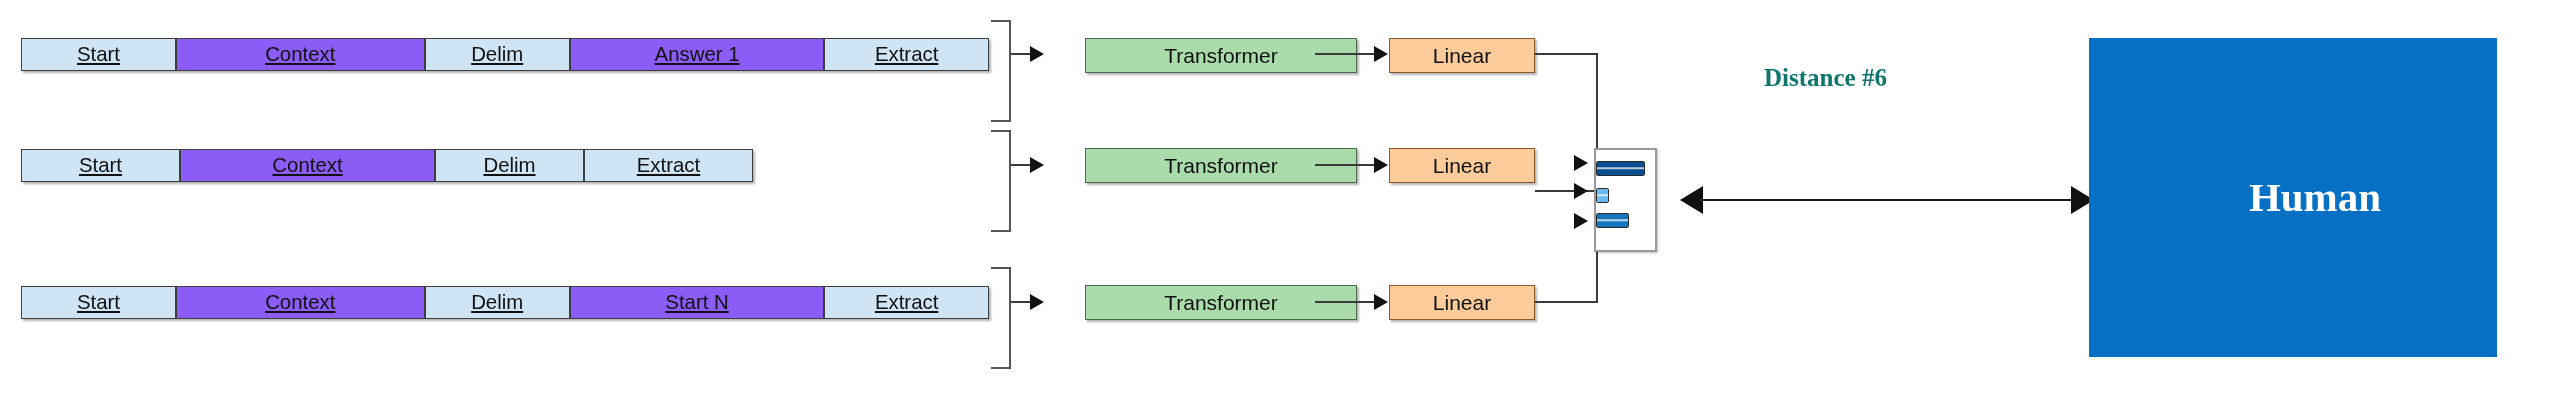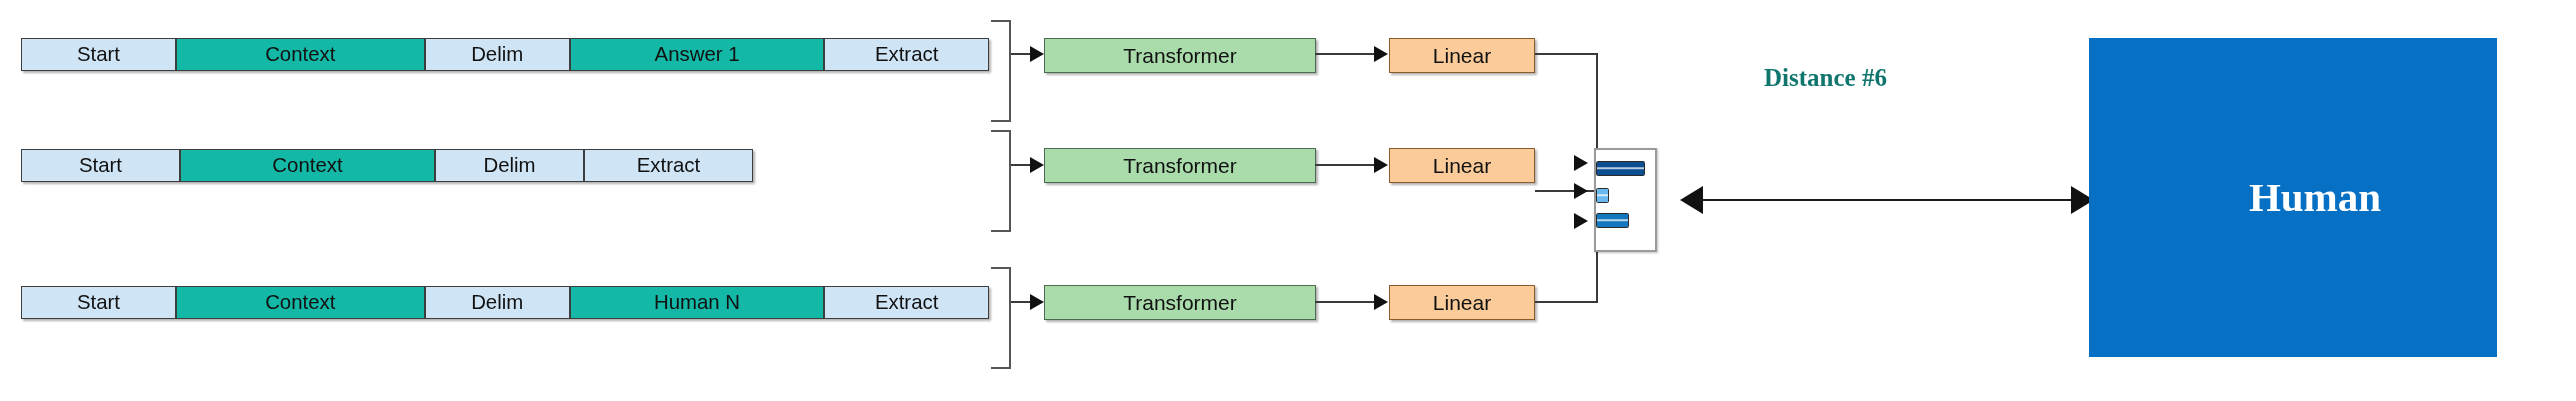--- a/index.html
+++ b/index.html
@@ -21,25 +21,26 @@
   .seq-row.r3{top:286px;}
 
   .cell{
     display:flex;align-items:center;justify-content:center;
     border:1.6px solid #3d3d3d;
     border-right-width:0.8px;border-left-width:0.8px;
     box-sizing:border-box;
     font-size:20.4px;color:#111;
     white-space:nowrap;
     line-height:1;
+    text-decoration:underline;
   }
   .cell:first-child{border-left-width:1.6px;}
   .cell:last-child{border-right-width:1.6px;}
   .cell.blue{background:#cfe4f5;}
-  .cell.purple{background:#14b8a6;}
+  .cell.purple{background:#8b5cf6;}
   .cell.w-start{width:159px;}
   .cell.w-context{width:255px;}
   .cell.w-delim{width:149px;}
   .cell.w-answer{width:261px;}
   .cell.w-extract{width:169px;}
 
   
   .bracket{
     position:absolute;width:20.4px;height:102px;
     border:2.4px solid #555;border-left:none;
@@ -63,21 +64,21 @@
   }
 
   
   .pbox{
     position:absolute;
     display:flex;align-items:center;justify-content:center;
     border:1.6px solid #3d3d3d;box-sizing:border-box;
     font-size:21px;color:#111;white-space:nowrap;line-height:1;
     filter:drop-shadow(2.4px 2.4px 0.8px rgba(0,0,0,0.30));
   }
-  .pbox.transformer{background:#a9dbab;border-color:#4c6b4e;left:1044px;width:272px;height:35px;}
+  .pbox.transformer{background:#a9dbab;border-color:#4c6b4e;left:1085px;width:272px;height:35px;}
   .pbox.linear{background:#fbcc9a;border-color:#8a5a2b;left:1389px;width:146px;height:35px;}
   .pbox.row1{top:38px;}
   .pbox.row2{top:148px;}
   .pbox.row3{top:285px;}
 
   
   .chart-widget{
     position:absolute;left:1594px;top:148px;width:63px;height:104px;
     background:#ffffff;border:2.4px solid #9a9a9a;box-sizing:border-box;
     filter:drop-shadow(1.6px 1.6px 0.8px rgba(0,0,0,0.25));
@@ -162,21 +163,21 @@
   <div class="arrowhead" style="left:1374px;top:157px;"></div>
   <div class="pbox linear row2">Linear</div>
 
   <div class="hline" style="left:1535px;top:190px;width:90px;"></div>
   <div class="arrowhead" style="left:1574px;top:183px;"></div>
 
   <div class="seq-row r3">
     <div class="cell blue w-start">Start</div>
     <div class="cell purple w-context">Context</div>
     <div class="cell blue w-delim">Delim</div>
-    <div class="cell purple w-answer">Human N</div>
+    <div class="cell purple w-answer">Start N</div>
     <div class="cell blue w-extract">Extract</div>
   </div>
   <div class="bracket b3"></div>
   <div class="hline" style="left:1011px;top:301px;width:20.4px;"></div>
   <div class="arrowhead" style="left:1030px;top:294px;"></div>
   <div class="pbox transformer row3">Transformer</div>
   <div class="hline" style="left:1315px;top:301px;width:60px;"></div>
   <div class="arrowhead" style="left:1374px;top:294px;"></div>
   <div class="pbox linear row3">Linear</div>
 

